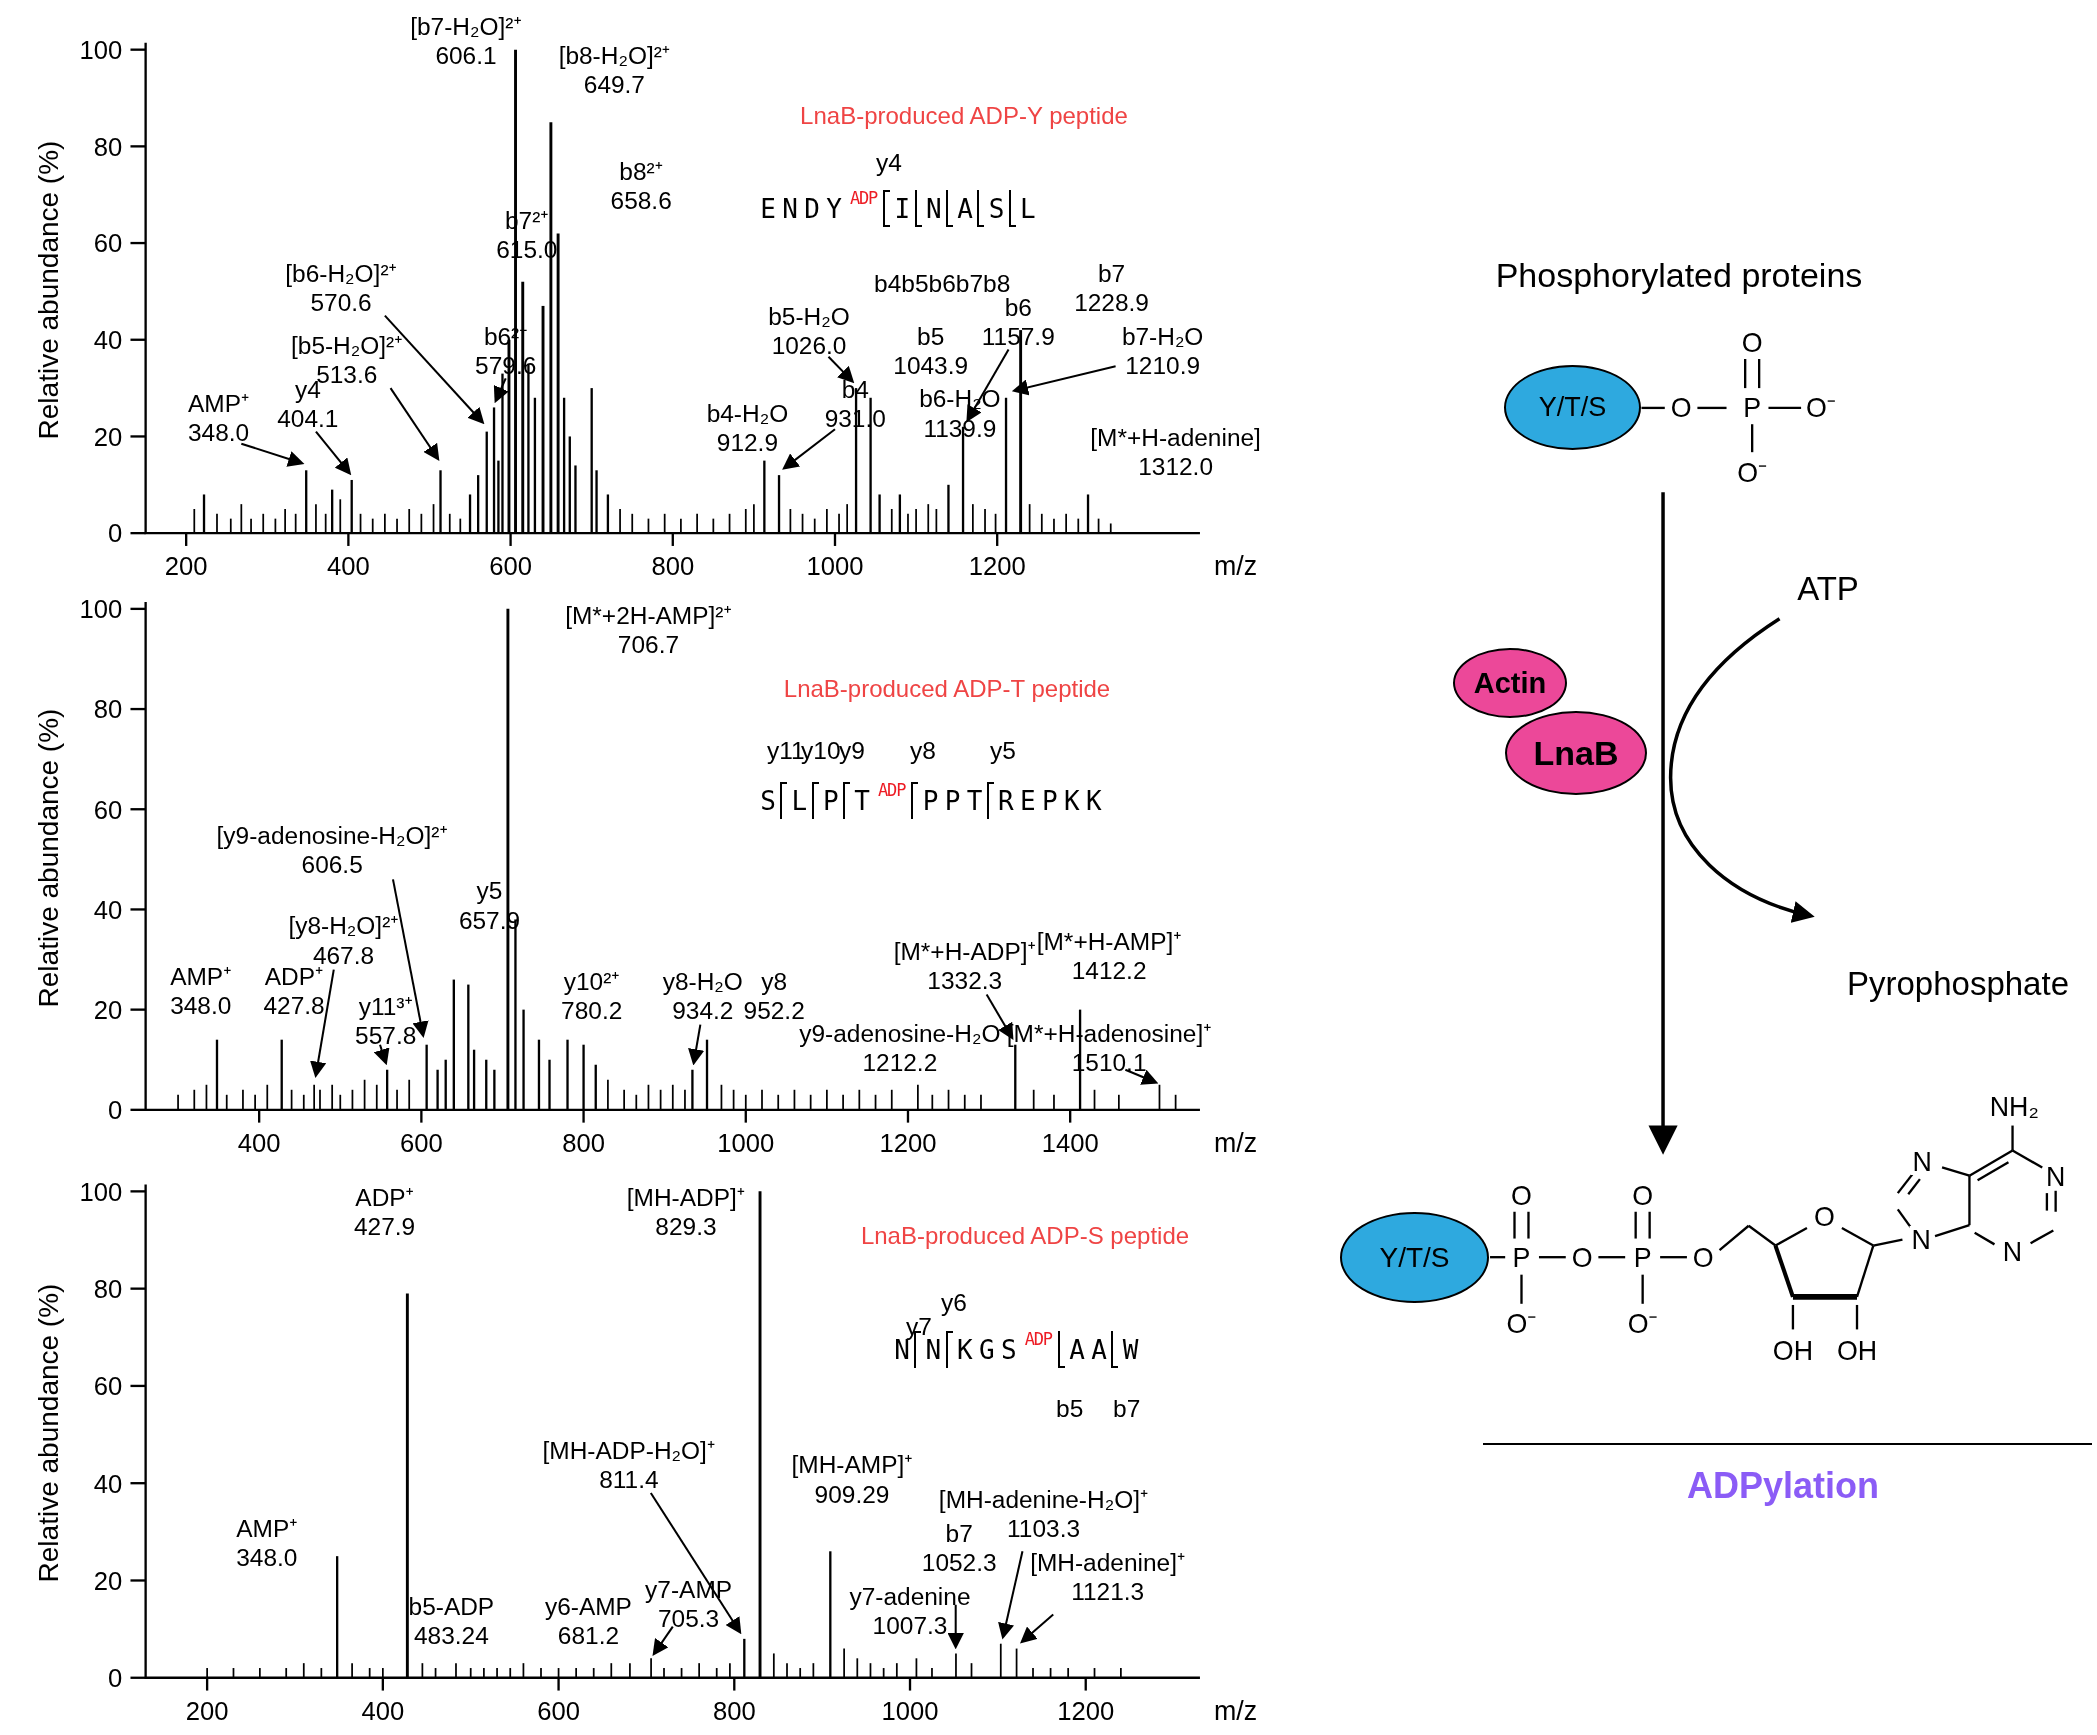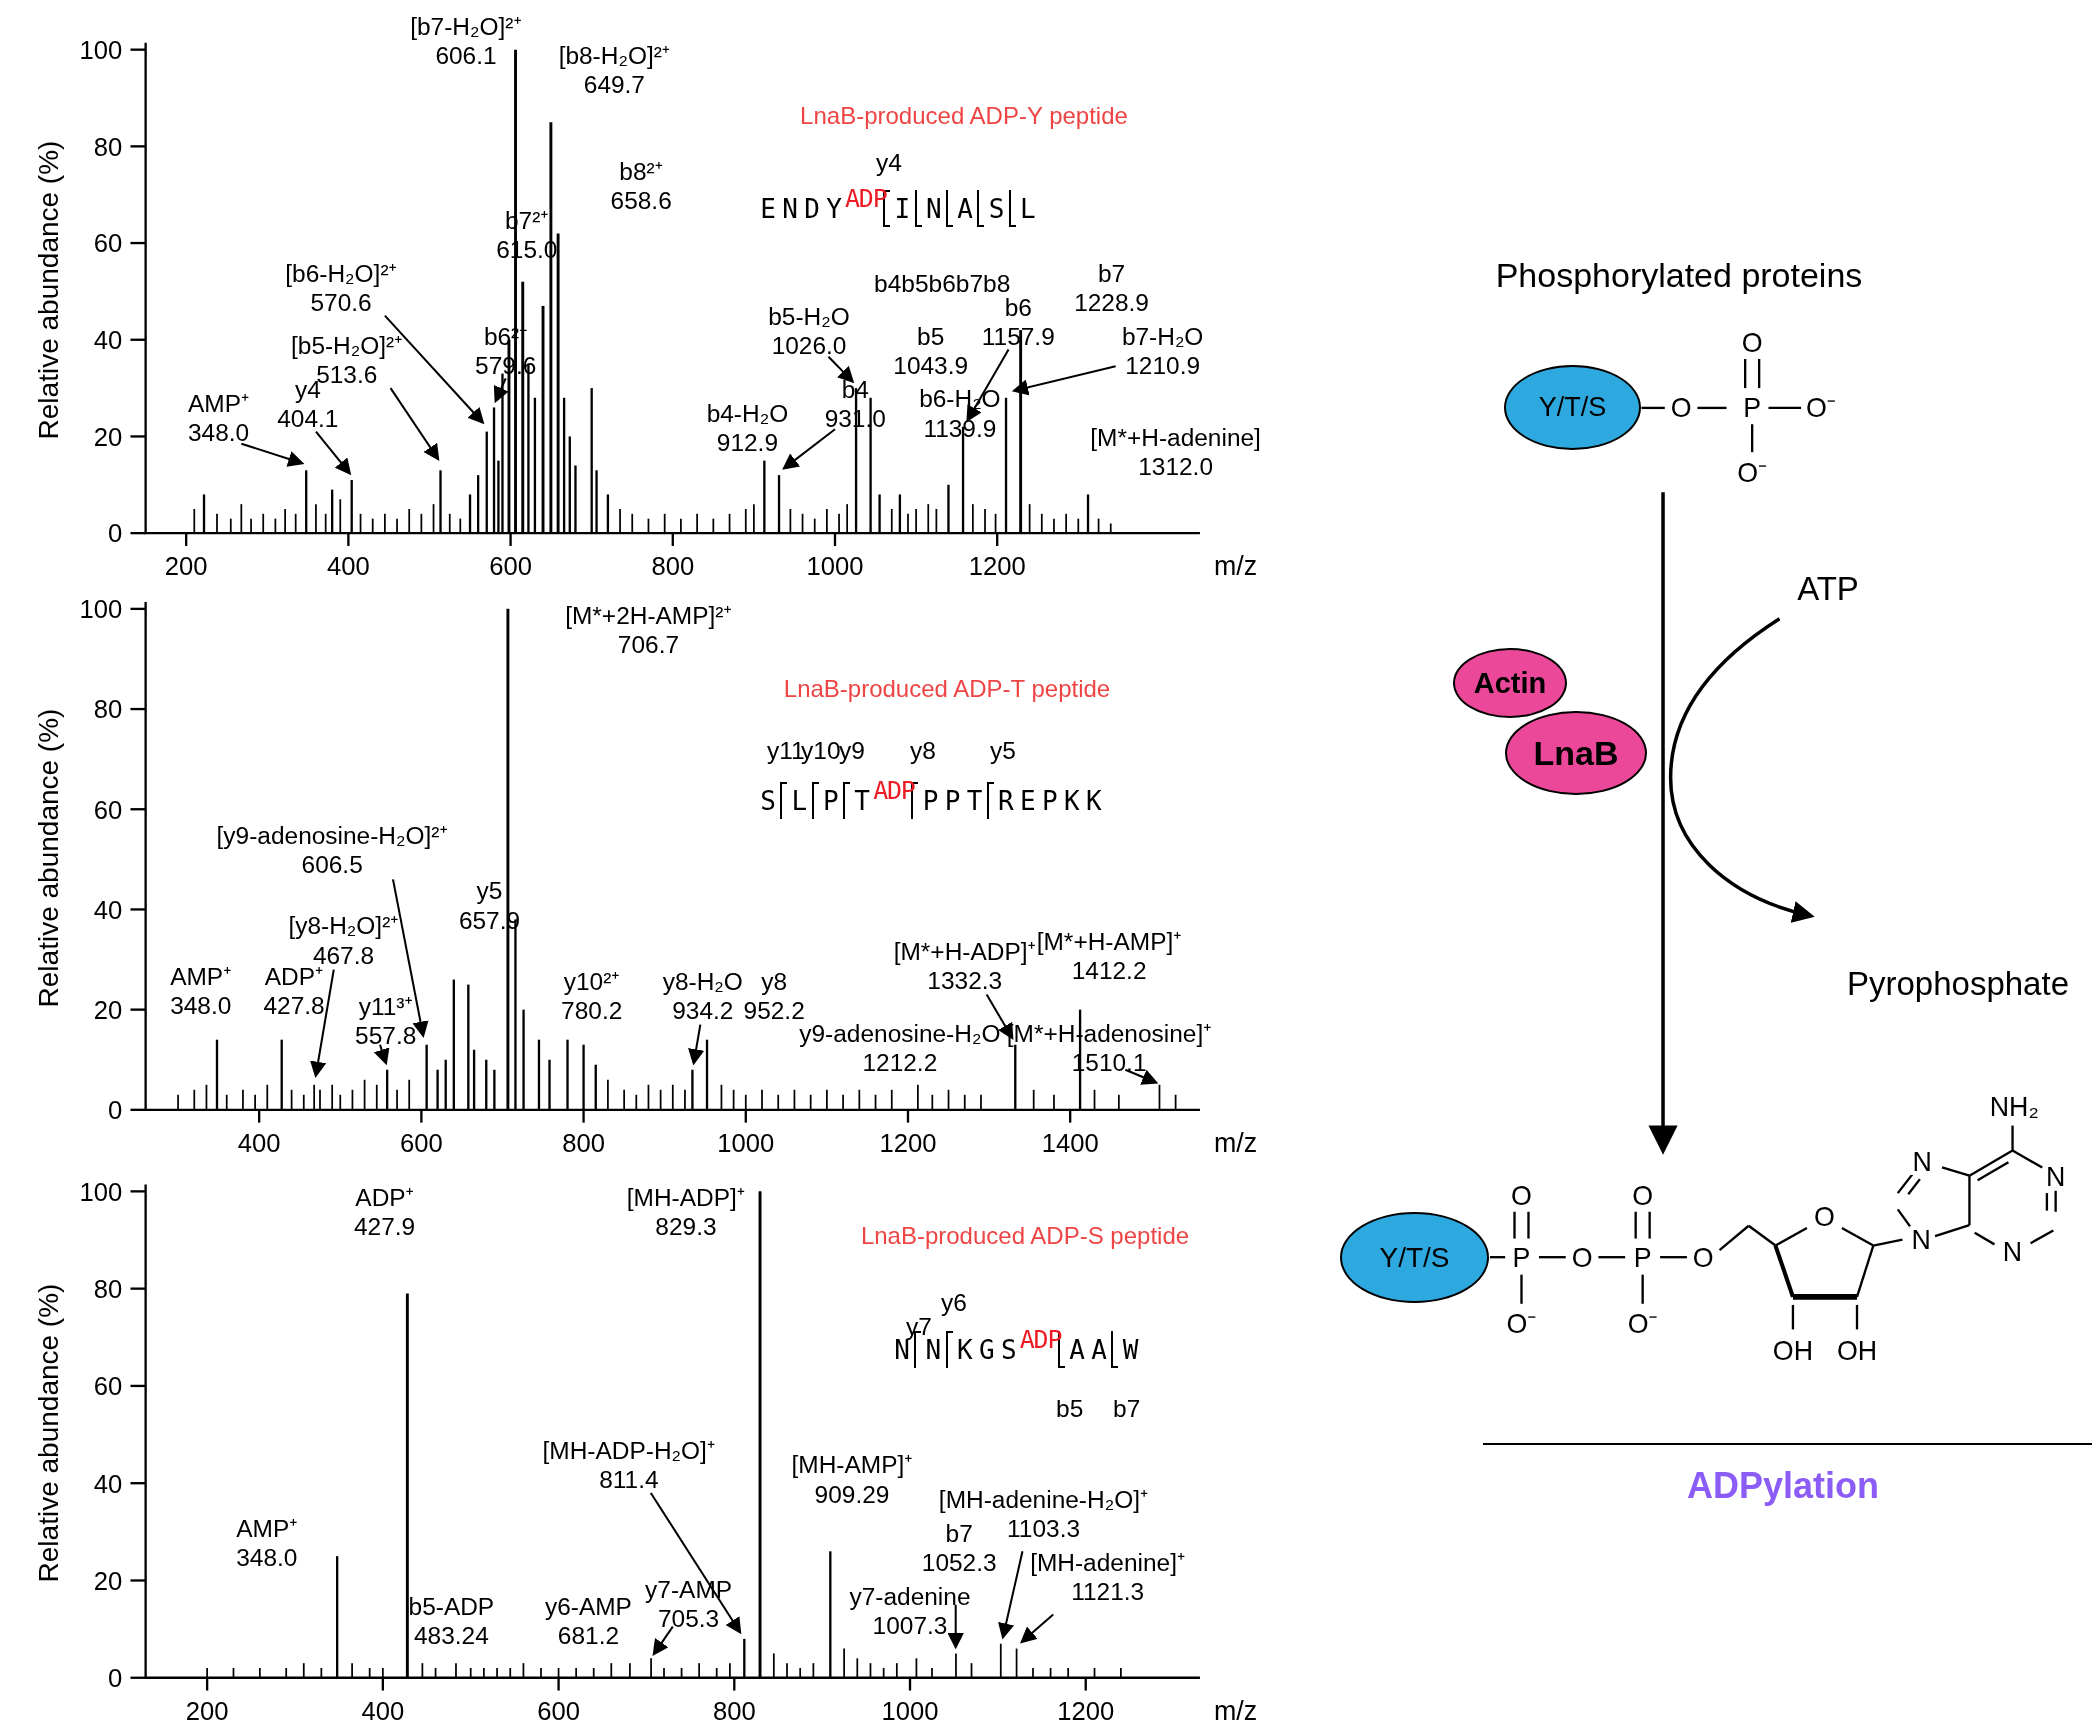--- a/index.html
+++ b/index.html
@@ -11,21 +11,21 @@
   .title{position:absolute;font-size:24px;color:#ef4444;transform:translateX(-50%);white-space:nowrap;}
   .bigtxt{position:absolute;transform:translateX(-50%);white-space:nowrap;}
   .red{color:#8b5cf6;}
   .ellipse{position:absolute;border:2.9px solid #000;border-radius:50%;display:flex;
            align-items:center;justify-content:center;background:#ec4899;box-sizing:border-box;}
   .blue{background:#2ea9df;}
   .divider{position:absolute;border-top:2.9px solid #000;height:0;}
   .seqwrap{position:absolute;}
   .toks{position:absolute;display:flex;align-items:center;white-space:nowrap;}
   .tok{font-family:"DejaVu Sans Mono",monospace;font-size:26px;width:22px;text-align:center;display:inline-block;}
-  .adp{color:#ed1c24;font-family:"DejaVu Sans Mono",monospace;font-size:25px;position:relative;
+  .adp{color:#ed1c24;font-family:"DejaVu Sans Mono",monospace;font-size:17px;position:relative;
        top:-10.5px;width:37px;text-align:center;letter-spacing:-1.2px;display:inline-block;}
   .sbar{display:inline-block;width:7px;height:37px;border-left:2.3px solid #000;box-sizing:border-box;margin:0 1.2px;}
   .sbar.t{border-top:2.3px solid #000;}
   .sbar.b{border-bottom:2.3px solid #000;}
   .seqlab{position:absolute;font-size:24.5px;white-space:nowrap;}
 </style>
 </head>
 <body>
 
 <div id="canvas">

